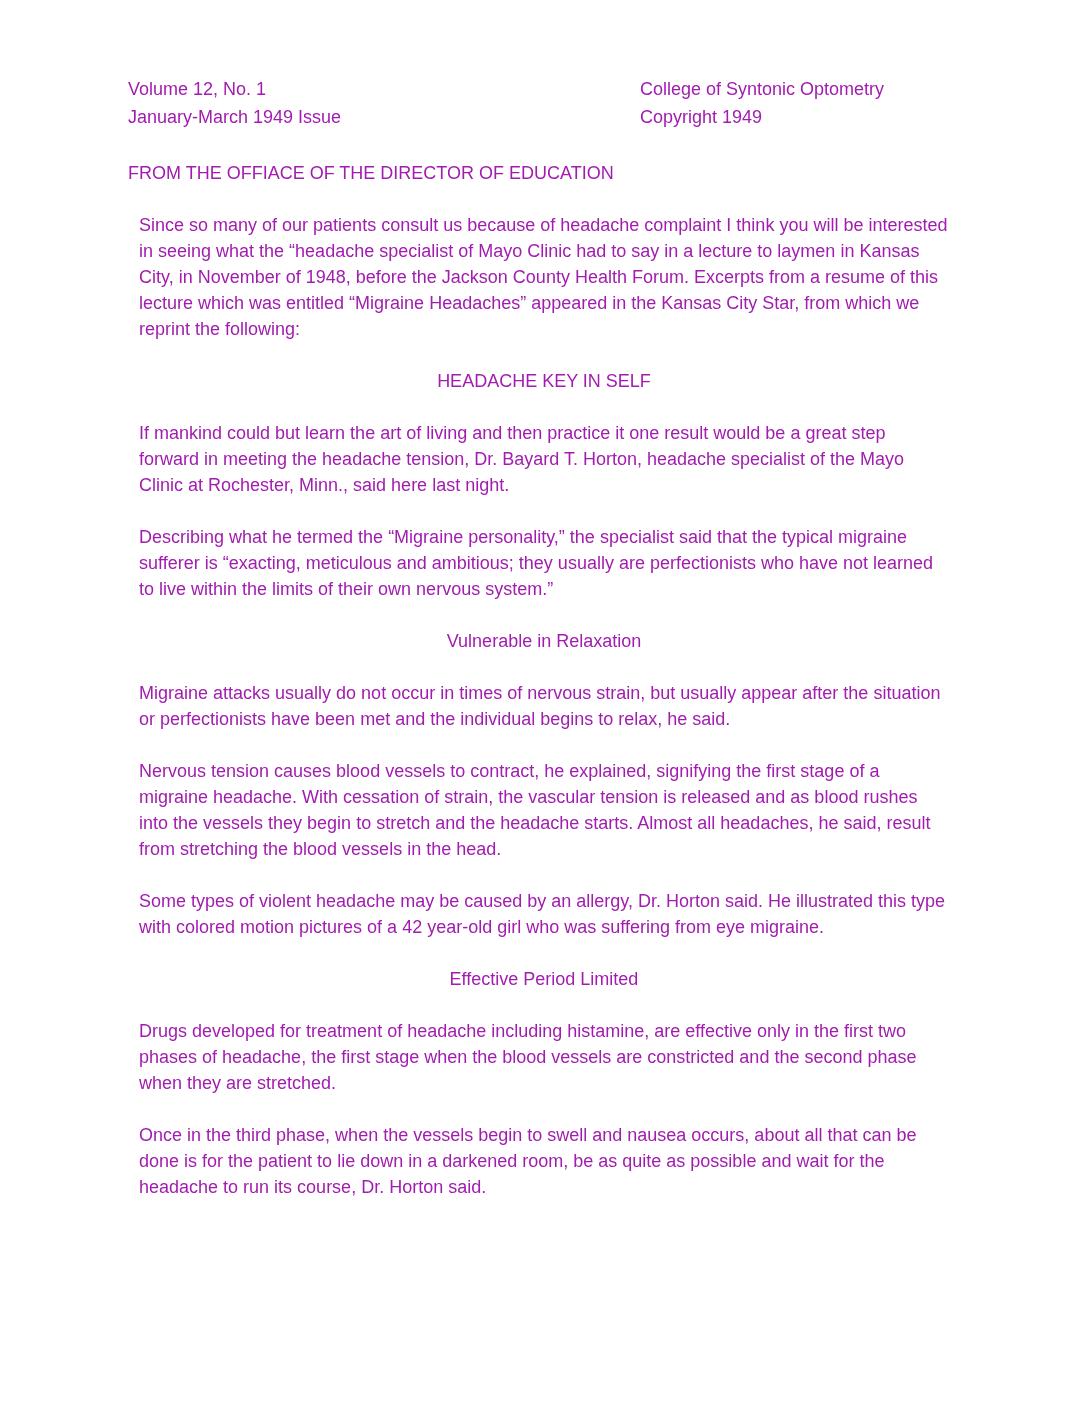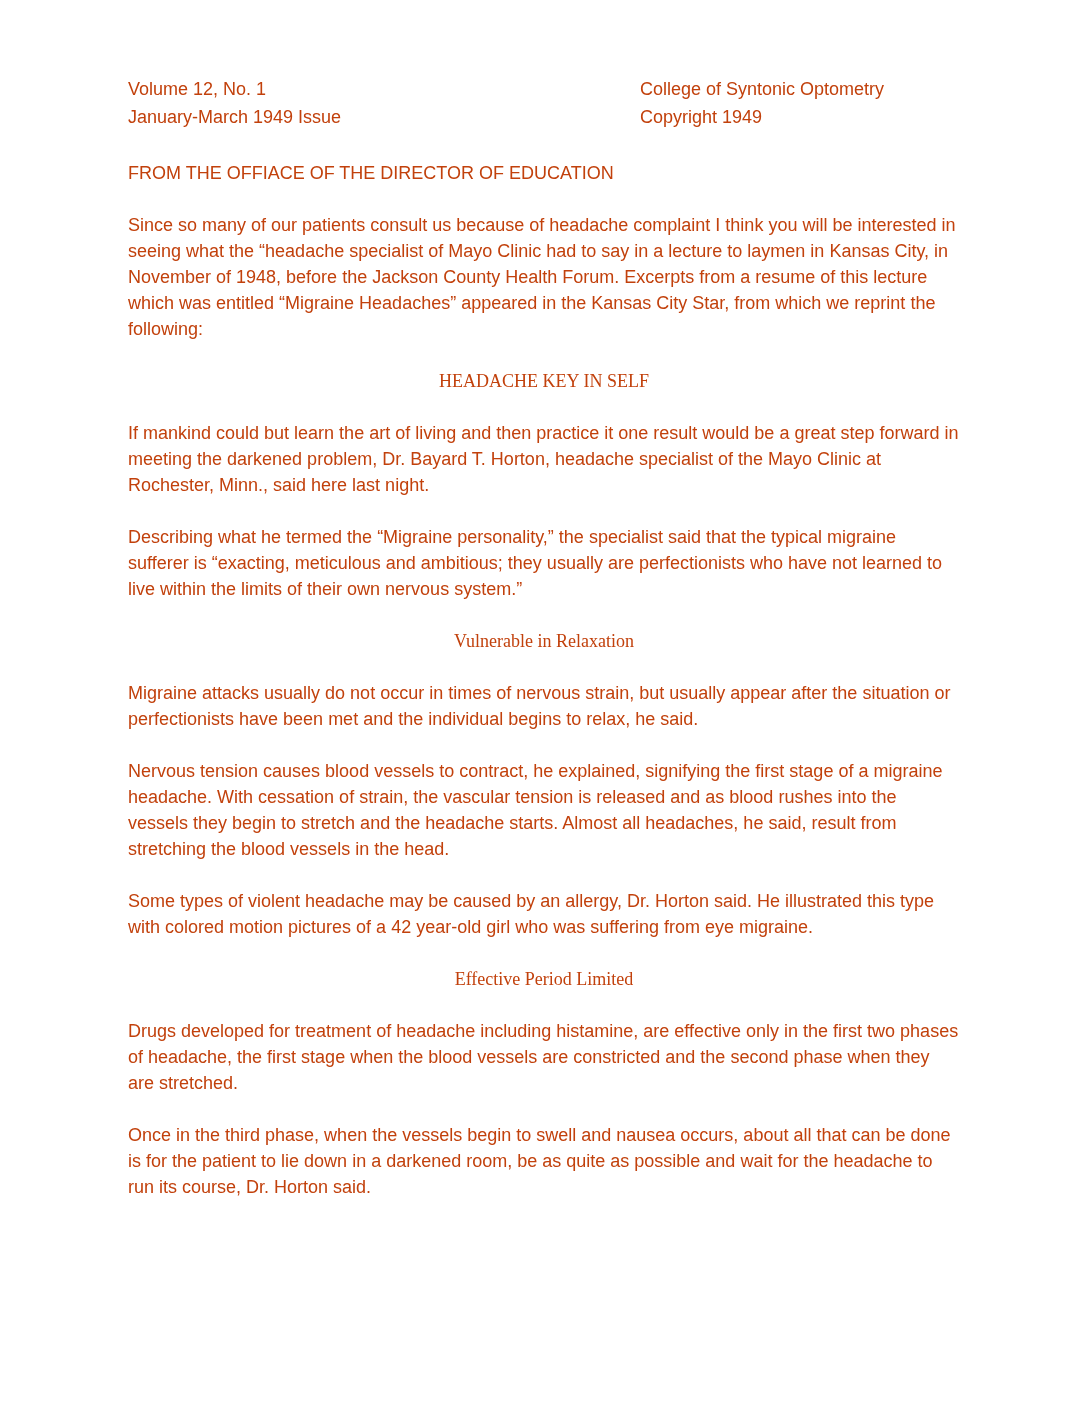--- a/index.html
+++ b/index.html
@@ -13,21 +13,21 @@
     overflow: hidden;
   }
   .page {
     box-sizing: border-box;
     width: 1088px;
     height: 1408px;
     padding: 76px 128px 0 128px;
     font-family: "Liberation Sans", sans-serif;
     font-size: 18px;
     line-height: 26px;
-    color: #c2410c;
+    color: #a21caf;
     background: #ffffff;
   }
   .header-row {
     display: flex;
     flex-direction: row;
   }
   .header-left {
     width: 512px;
     flex: 0 0 512px;
   }
@@ -41,24 +41,23 @@
     text-align: left;
     font-size: 18px;
     font-weight: normal;
     margin: 28px 0 26px 0;
   }
   .section-heading {
     text-align: center;
     font-size: 18px;
     font-weight: normal;
     margin: 26px 0;
-    font-family: Liberation Serif, serif;
   }
   .para {
-    margin: 26px 0;
+    margin: 26px 11px;
     text-align: left;
   }
 </style>
 </head>
 <body>
 
 <div class="page">
 
   <div class="header-row">
     <div class="header-left">
@@ -70,21 +69,21 @@
       <div class="header-line">Copyright 1949</div>
     </div>
   </div>
 
   <h1 class="doc-title">FROM THE OFFIACE OF THE DIRECTOR OF EDUCATION</h1>
 
   <p class="para">Since so many of our patients consult us because of headache complaint I think you will be interested in seeing what the “headache specialist of Mayo Clinic had to say in a lecture to laymen in Kansas City, in November of 1948, before the Jackson County Health Forum.  Excerpts from a resume of this lecture which was entitled “Migraine Headaches” appeared in the Kansas City Star, from which we reprint the following:</p>
 
   <h2 class="section-heading">HEADACHE KEY IN SELF</h2>
 
-  <p class="para">If mankind could but learn the art of living and then practice it one result would be a great step forward in meeting the darkened problem, Dr. Bayard T. Horton, headache specialist of the Mayo Clinic at Rochester, Minn., said here last night.</p>
+  <p class="para">If mankind could but learn the art of living and then practice it one result would be a great step forward in meeting the headache tension, Dr. Bayard T. Horton, headache specialist of the Mayo Clinic at Rochester, Minn., said here last night.</p>
 
   <p class="para">Describing what he termed the “Migraine personality,” the specialist said that the typical migraine sufferer is “exacting, meticulous and ambitious; they usually are perfectionists who have not learned to live within the limits of their own nervous system.”</p>
 
   <h2 class="section-heading">Vulnerable in Relaxation</h2>
 
   <p class="para">Migraine attacks usually do not occur in times of nervous strain, but usually appear after the situation or perfectionists have been met and the individual begins to relax, he said.</p>
 
   <p class="para">Nervous tension causes blood vessels to contract, he explained, signifying the first stage of a migraine headache.  With cessation of strain, the vascular tension is released and as blood rushes into the vessels they begin to stretch and the headache starts.  Almost all headaches, he said, result from stretching the blood vessels in the head.</p>
 
   <p class="para">Some types of violent headache may be caused by an allergy, Dr. Horton said.  He illustrated this type with colored motion pictures of a 42 year-old girl who was suffering from eye migraine.</p>

